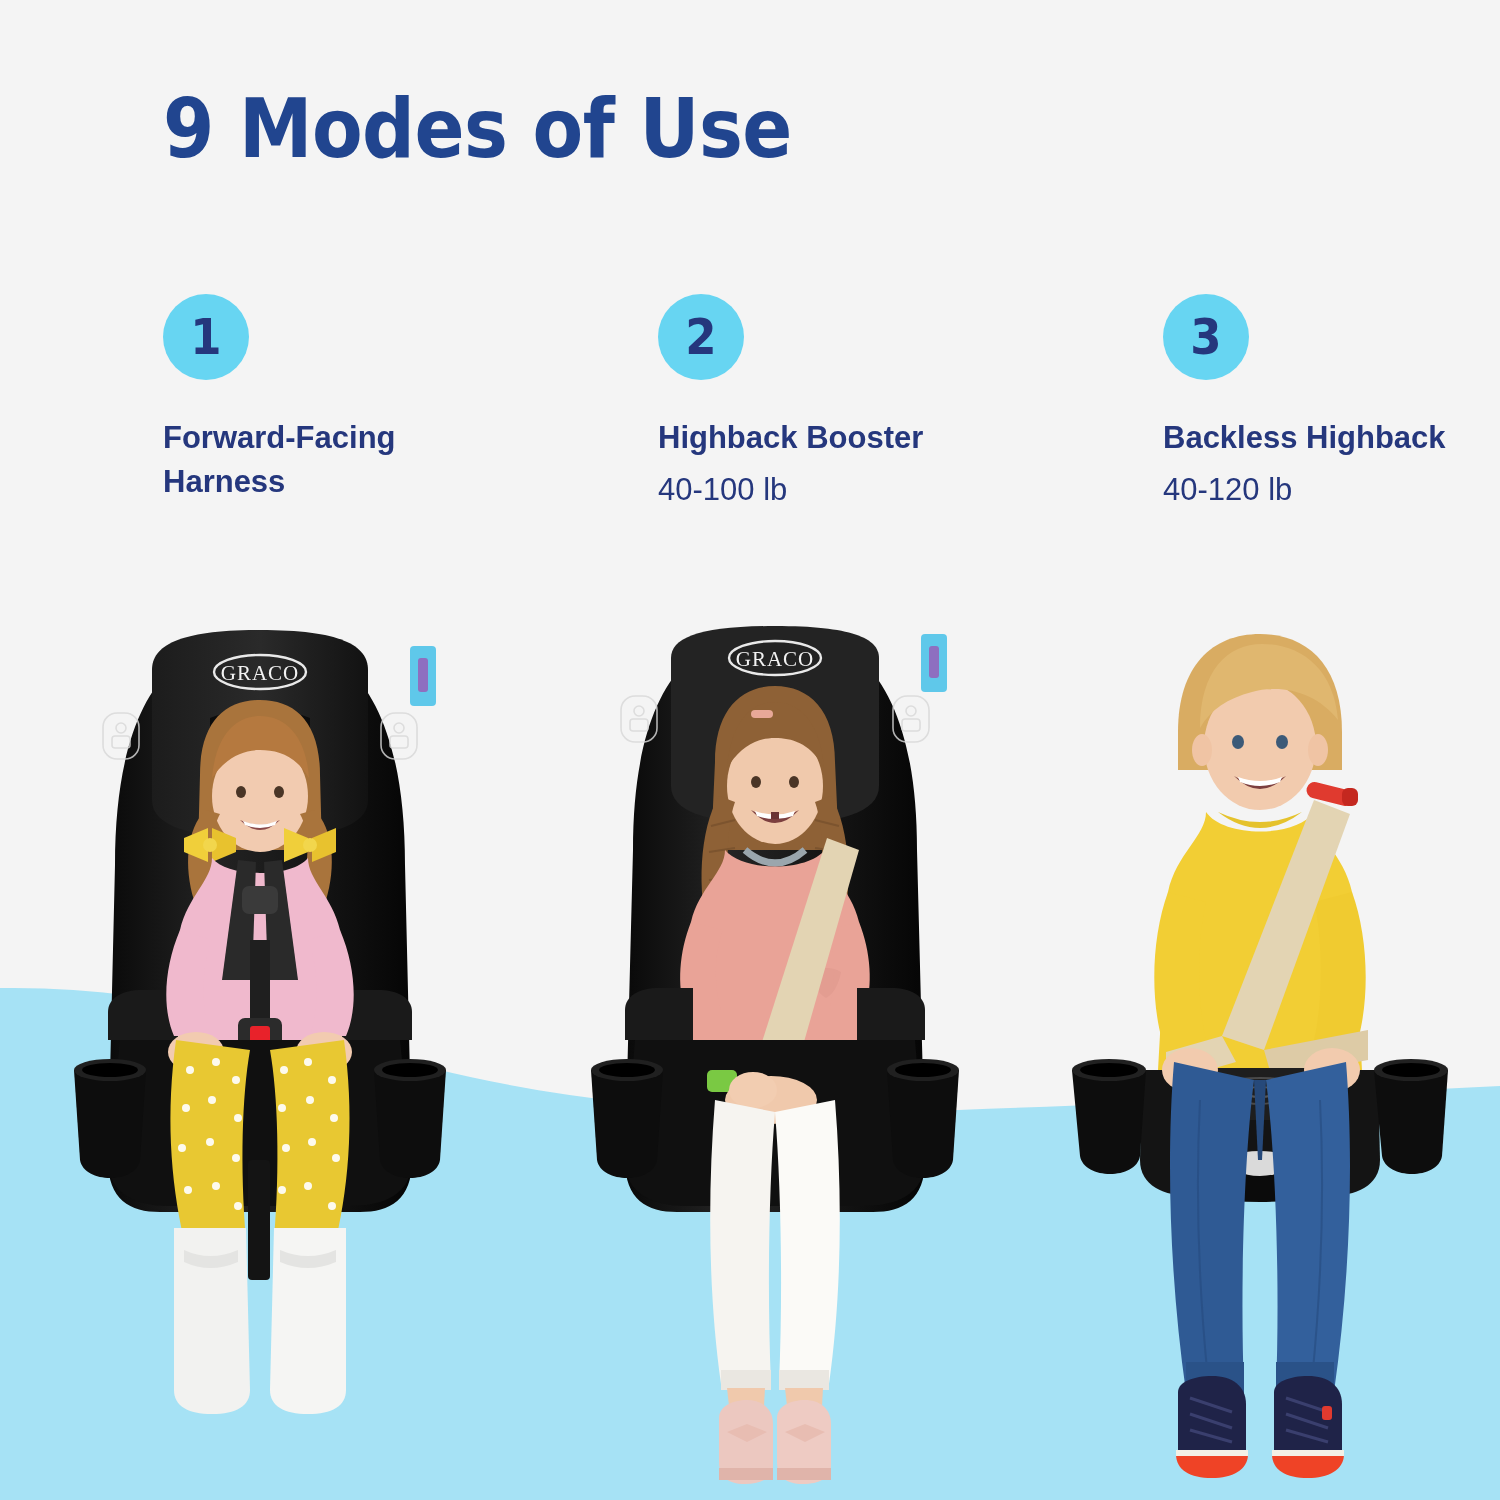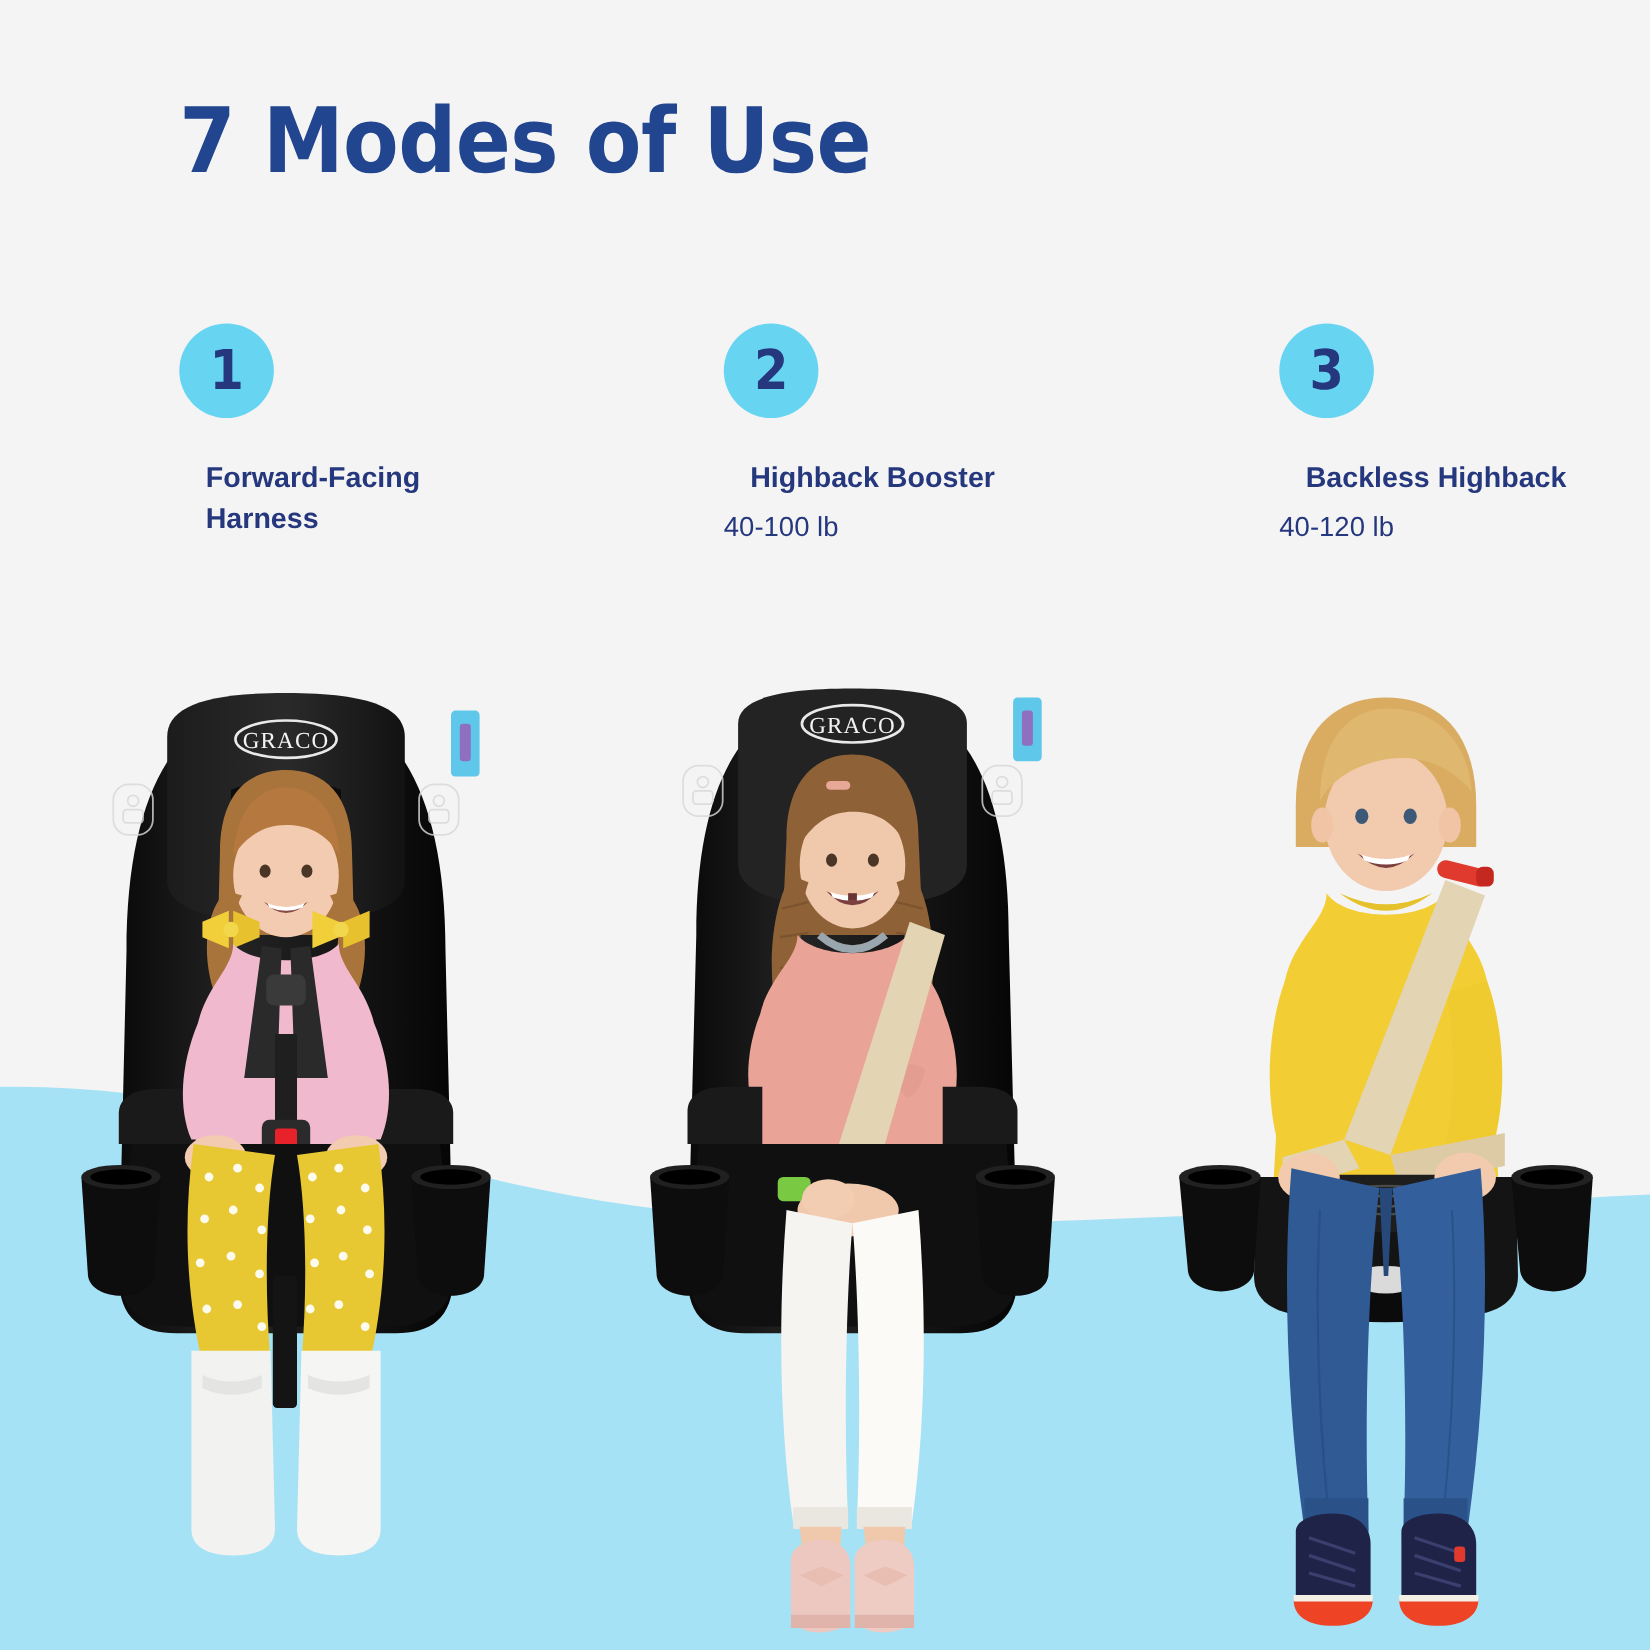--- a/index.html
+++ b/index.html
@@ -59,30 +59,29 @@
     align-items: center;
     justify-content: center;
     color: #25377d;
     font-size: 50px;
     font-weight: bold;
     font-family: "DejaVu Sans Condensed", "Liberation Sans Narrow", "Liberation Sans", sans-serif;
     line-height: 1;
   }
   .mode-title {
     margin-top: 36px;
-    font-size: 26px;
+    font-size: 31px;
     line-height: 1.42;
     font-weight: bold;
     color: #25377d;
     max-width: 290px;
-    margin-left: 24px;
   }
   .mode-weight {
     margin-top: 10px;
-    font-size: 25px;
+    font-size: 31px;
     line-height: 1.3;
     font-weight: normal;
     color: #25377d;
   }
 
   
   .photo {
     position: absolute;
     bottom: 0;
   }
@@ -94,21 +93,21 @@
 </head>
 <body>
 
 <div id="stage">
 
   <svg id="wave-band" viewBox="0 0 1500 1500" preserveAspectRatio="none">
     <path d="M0,988 C120,986 240,1010 360,1048 C520,1098 700,1118 900,1112
              C1080,1106 1260,1098 1500,1086 L1500,1500 L0,1500 Z" fill="#a6e2f5"></path>
   </svg>
 
-  <div id="page-title">7 Modes of Use</div>
+  <div id="page-title">9 Modes of Use</div>
 
   <div class="mode-col" id="mode-col-1">
     <div class="badge">1</div>
     <div class="mode-title">Forward-Facing Harness</div>
   </div>
 
   <div class="mode-col" id="mode-col-2">
     <div class="badge">2</div>
     <div class="mode-title">Highback Booster</div>
     <div class="mode-weight">40-100 lb</div>

